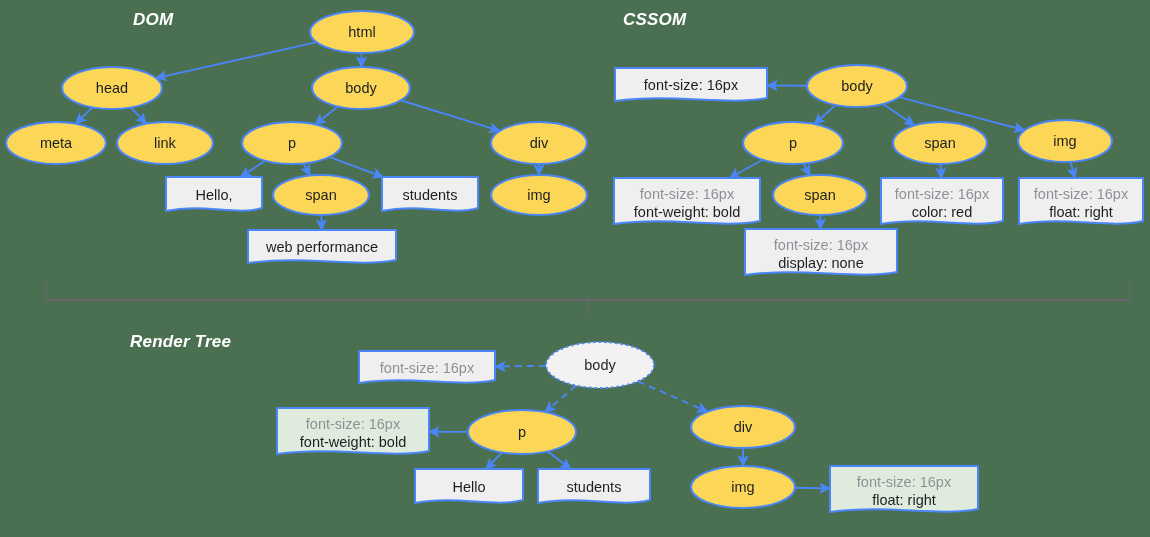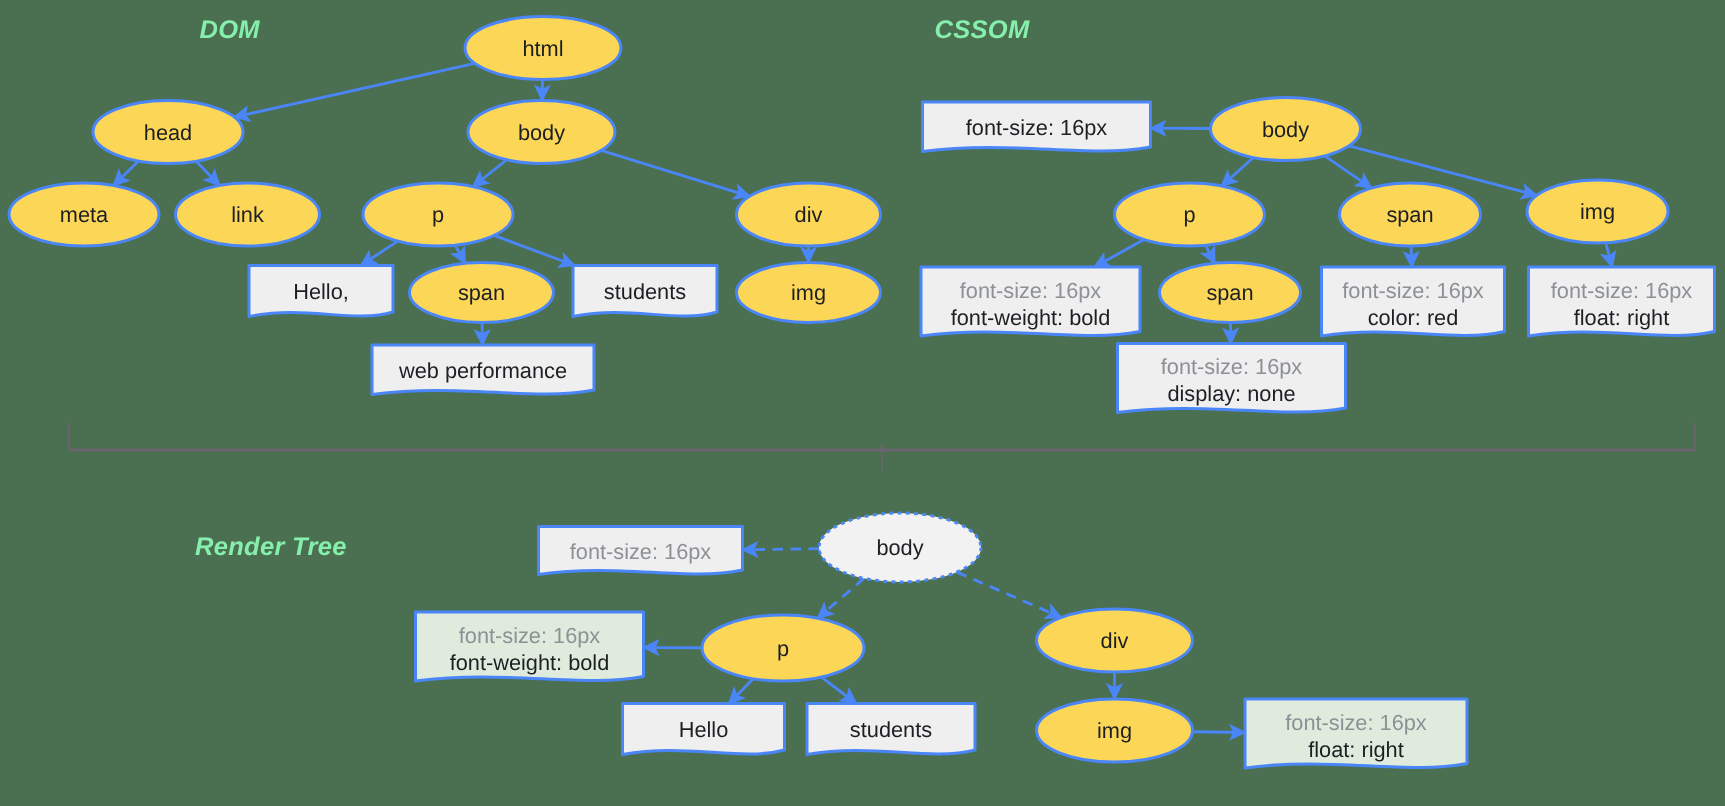--- a/index.html
+++ b/index.html
@@ -26,40 +26,40 @@
     width: 1150px;
     height: 537px;
     overflow: visible;
   }
   .section-title {
     position: absolute;
     font-family: "Liberation Sans", sans-serif;
     font-weight: bold;
     font-style: italic;
     font-size: 17px;
-    color: #86efac;
+    color: #ffffff;
     letter-spacing: 0.2px;
     white-space: nowrap;
   }
   .node-label, .box-label {
     font-family: "Liberation Sans", sans-serif;
     fill: #1d1f22;
   }
   .node-label { font-size: 14.5px; }
   .box-label  { font-size: 14.5px; }
   .box-label.muted { fill: #8d9196; }
 </style>
 </head>
 <body>
 
 <div id="stage">
 
   <div class="section-title" id="title-dom" style="left: 133px; top: 10px;">DOM</div>
   <div class="section-title" id="title-cssom" style="left: 623px; top: 10px;">CSSOM</div>
-  <div class="section-title" id="title-render" style="left: 130px; top: 355px; text-align: center;">Render Tree</div>
+  <div class="section-title" id="title-render" style="left: 130px; top: 332px; text-align: center;">Render Tree</div>
 
   <svg class="layer" id="gfx" viewBox="0 0 1150 537">
     <defs>
       <marker id="arrow" markerWidth="7" markerHeight="7" refX="5.6" refY="3" orient="auto">
         <path d="M0,0 L6.2,3 L0,6 L1.4,3 z" fill="#4a86f7"></path>
       </marker>
     </defs>
     <g id="edges-dom">
         <line x1="316.52667238947976" y1="42.18602538475653" x2="156.11764705882354" y2="78.11764705882354" stroke="#4a86f7" stroke-width="1.9" marker-end="url(#arrow)"></line>
         <line x1="361.6250097507985" y1="52.99945395528491" x2="361.37498901873" y2="67.00061495112128" stroke="#4a86f7" stroke-width="1.9" marker-end="url(#arrow)"></line>

